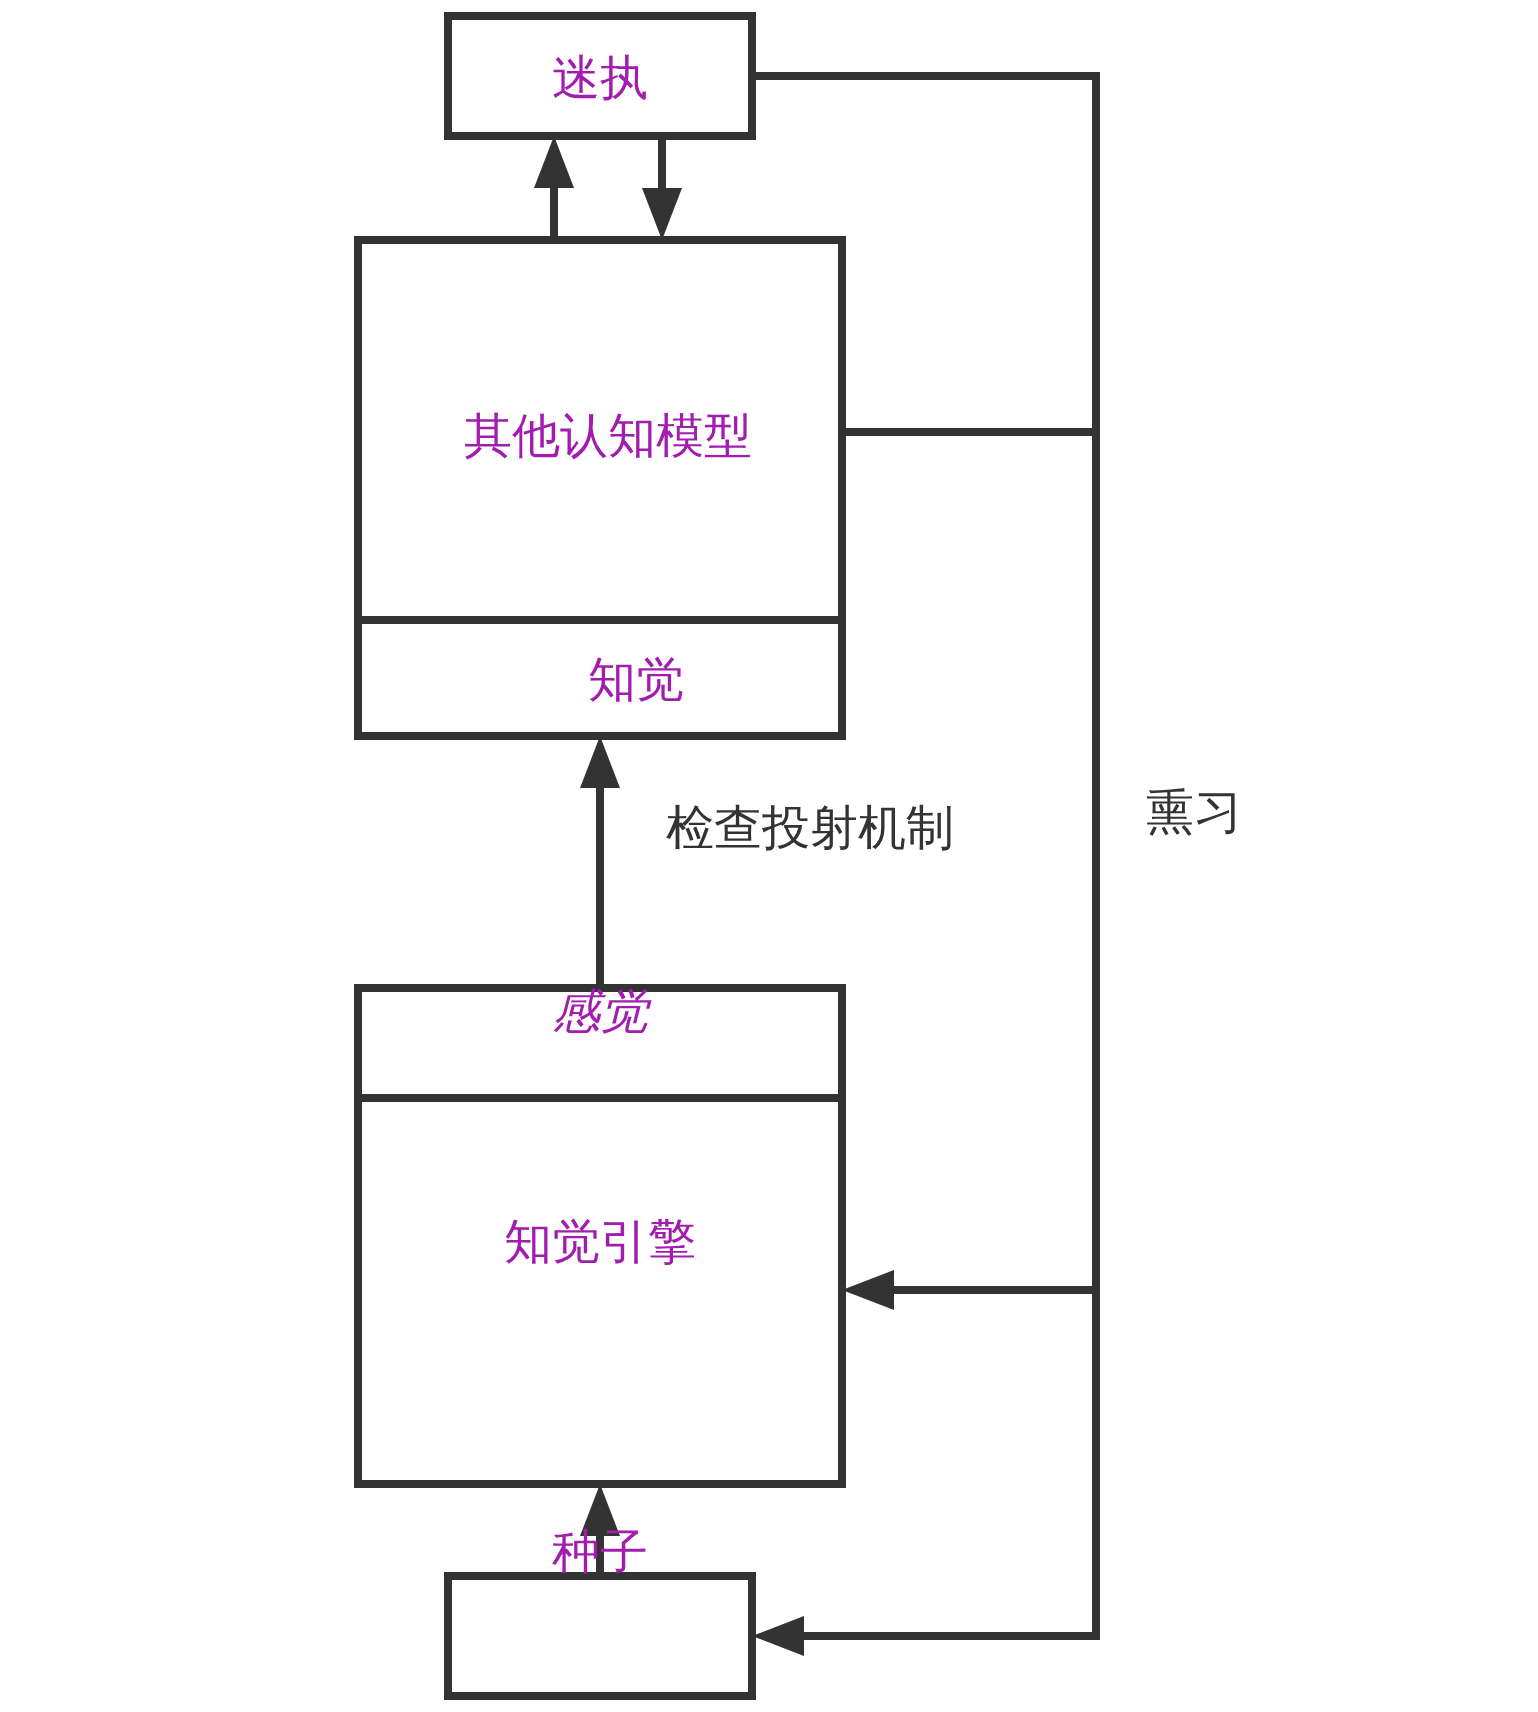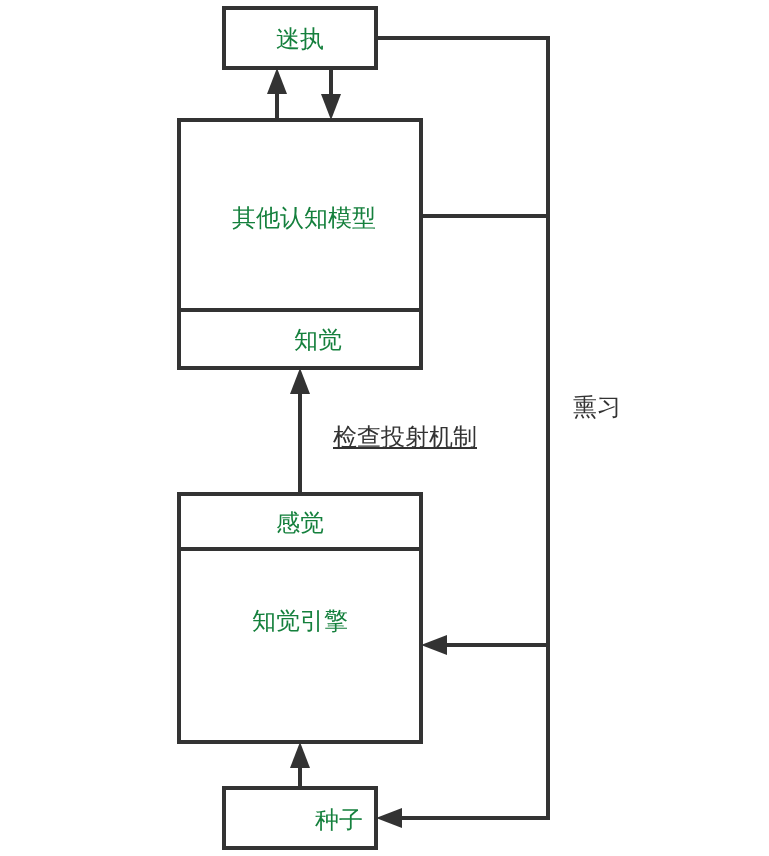--- a/index.html
+++ b/index.html
@@ -1,19 +1,19 @@
 <!DOCTYPE html>
 <html><head>
 <meta charset="utf-8">
 <style>
   html, body { margin: 0; padding: 0; background: #ffffff; }
   body { width: 769px; height: 856px; position: relative; overflow: hidden;
          font-family: "DejaVu Sans", "Liberation Sans", sans-serif; }
   svg { position: absolute; left: 0; top: 0; }
-  .lbl { position: absolute; color: #15803d; font-size: 24px; line-height: 1;
+  .lbl { position: absolute; color: #a21caf; font-size: 24px; line-height: 1;
          white-space: nowrap; transform: translate(-50%, -50%); }
   .lbl-left { position: absolute; color: #333333; font-size: 24px; line-height: 1;
          white-space: nowrap; transform: translateY(-50%); }
 </style>
 </head>
 <body>
 
 <svg width="769" height="856" viewBox="0 0 769 856">
   <g fill="none" stroke="#333333" stroke-width="4">
     <rect x="224" y="8" width="152" height="60" fill="#ffffff"></rect>
@@ -41,17 +41,17 @@
     <polygon points="300,368 290,394 310,394"></polygon>
     <polygon points="300,742 290,768 310,768"></polygon>
     <polygon points="421,645 447,635 447,655"></polygon>
     <polygon points="376,818 402,808 402,828"></polygon>
   </g>
 </svg>
 
 <div class="lbl" style="left:300px; top:39px;">迷执</div>
 <div class="lbl" style="left:304px; top:218px;">其他认知模型</div>
 <div class="lbl" style="left:318px; top:340px;">知觉</div>
-<div class="lbl" style="left:300px; top:523px;">感觉</div>
+<div class="lbl" style="left:300px; top:506px;font-style:italic;">感觉</div>
 <div class="lbl" style="left:300px; top:621px;">知觉引擎</div>
-<div class="lbl" style="left:300px; top:820px;margin-left:39px;">种子</div>
-<div class="lbl-left" style="left:333px; top:437px;text-decoration:underline;">检查投射机制</div>
+<div class="lbl" style="left:300px; top:776px;">种子</div>
+<div class="lbl-left" style="left:333px; top:414px;">检查投射机制</div>
 <div class="lbl-left" style="left:573px; top:409px;font-family:Liberation Mono, monospace;">熏习</div>
 
 </body></html>

